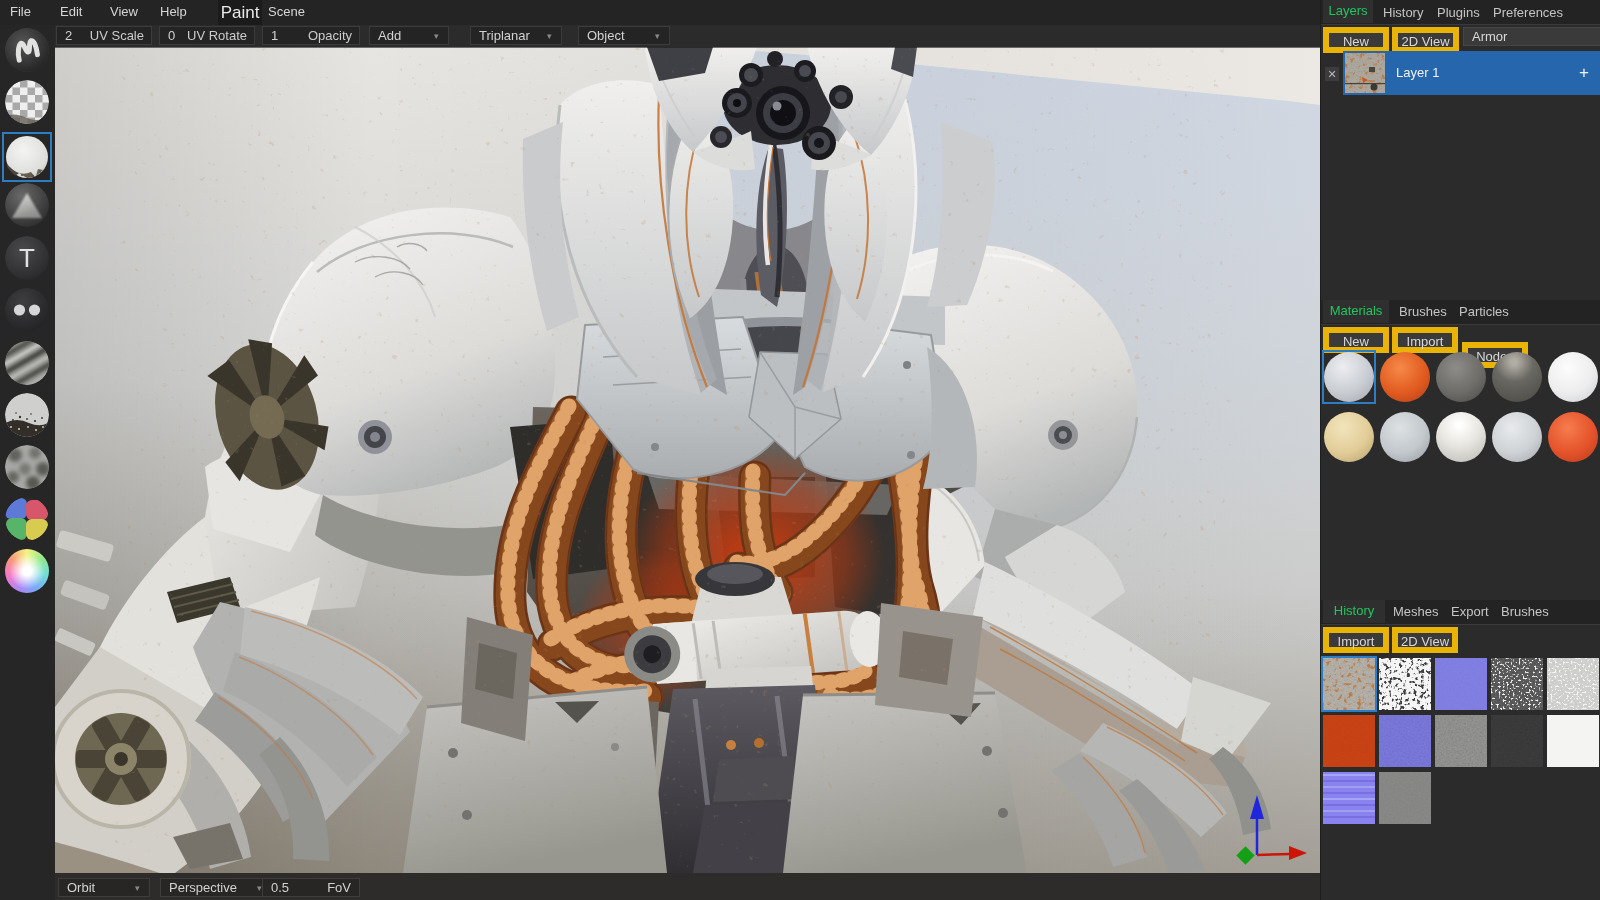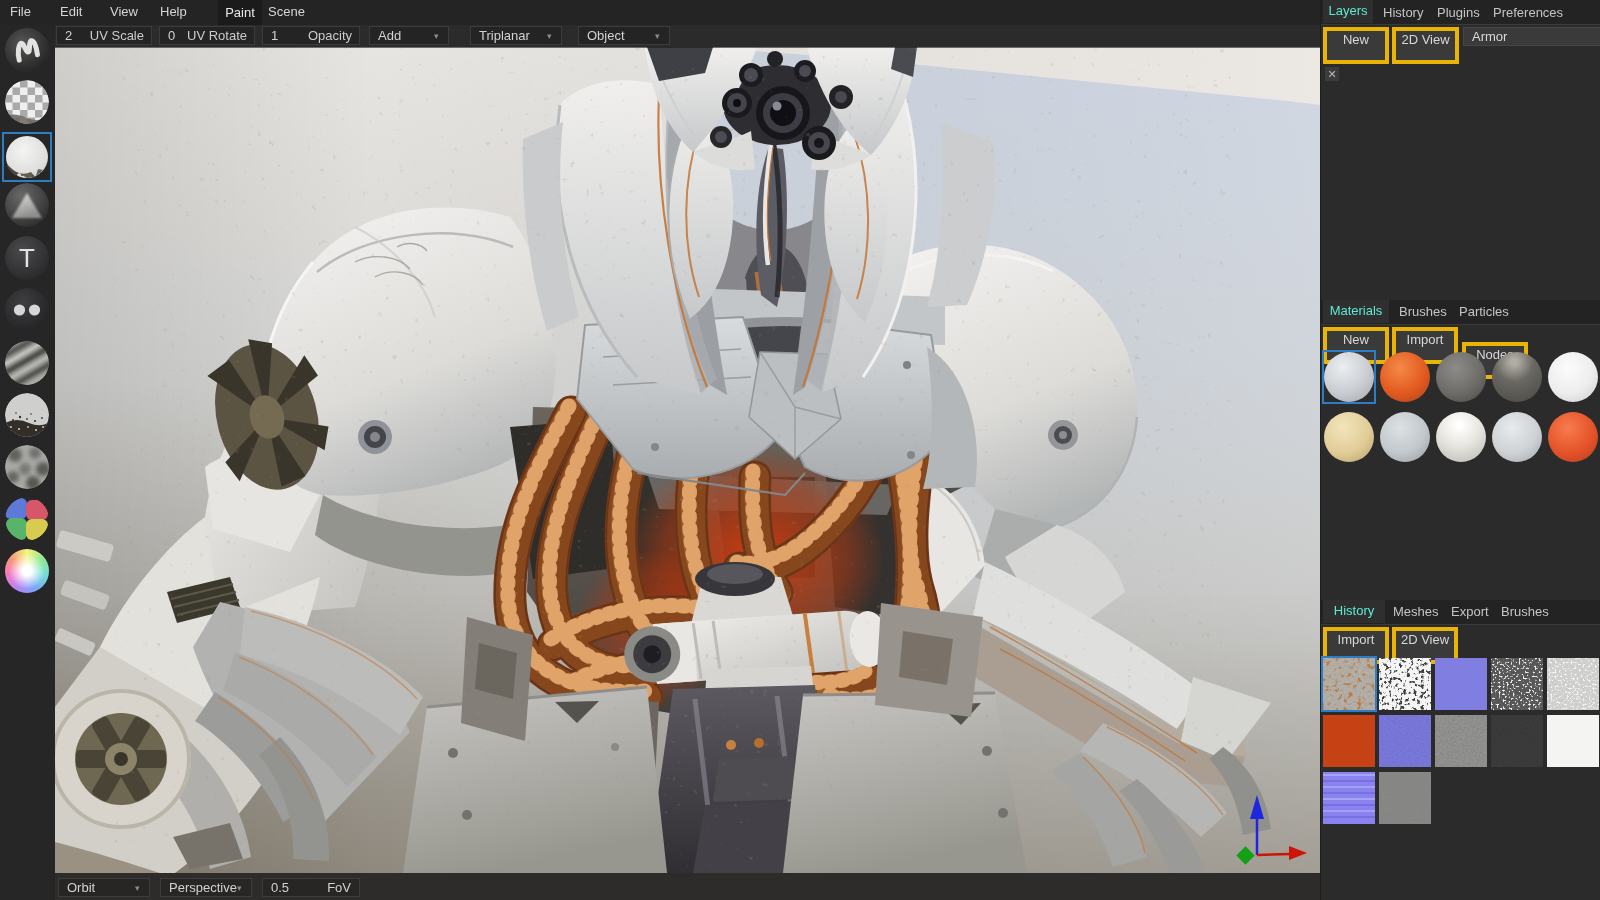--- a/index.html
+++ b/index.html
@@ -2,43 +2,43 @@
 <html><head>
 <meta charset="utf-8">
 <style>
   * { margin:0; padding:0; box-sizing:border-box; }
   html,body { width:1600px; height:900px; overflow:hidden; background:#242424;
     font-family:"Liberation Sans", sans-serif; }
   .abs { position:absolute; }
   #menubar { left:0; top:0; width:1600px; height:25px; background:#242424; }
   .mitem { position:absolute; top:4px; font-size:13px; color:#d6d6d6; }
   #painttab { position:absolute; left:218px; top:0; width:44px; height:25px;
-    background:#1b1b1b; color:#e8e8e8; font-size:13px; text-align:center; line-height:25px; }
+    background:#1b1b1b; color:#e8e8e8; font-size:17px; text-align:center; line-height:25px; }
   #toolstrip { left:0; top:25px; width:1320px; height:22px; background:#2b2b2b; }
   .tbox { position:absolute; top:1px; height:19px; background:#242424; border:1px solid #3c3c3c;
     font-size:13px; color:#d2d2d2; }
   .tbox .num { position:absolute; left:8px; top:1px; }
   .tbox .lab { position:absolute; right:7px; top:1px; color:#cccccc; }
   .tbox .ddt { position:absolute; left:8px; top:1px; }
   .chev { position:absolute; right:6px; top:8px; width:8px; height:3px; color:#8a8a8a; font-size:9px; line-height:3px;}
   #lefttools { left:0; top:25px; width:55px; height:875px; background:#262626; }
   .licon { position:absolute; left:5px; width:44px; height:44px; border-radius:50%; overflow:hidden; }
   #selbrush { position:absolute; left:2px; top:107px; width:50px; height:50px; border:2px solid #2d7dc4; }
   #viewport { left:55px; top:47px; width:1265px; height:826px; background:#cfd0d0; }
   #botbar { left:55px; top:873px; width:1265px; height:27px; background:#2d2c2b; }
   #botbar2 { left:0px; top:873px; width:55px; height:27px; background:#262626; }
   .bbox { position:absolute; top:5px; height:19px; background:#272625; border:1px solid #3e3d3c;
     font-size:13px; color:#d2d2d2; }
   #rpanel { left:1320px; top:0; width:280px; height:900px; background:#2b2b2b; border-left:1px solid #1d1d1d; }
   .rtabs { position:absolute; left:0; width:280px; height:25px; background:#232323;
     border-bottom:1px solid #3a3a3a; box-sizing:border-box; }
   .rtab { position:absolute; top:5px; font-size:13px; color:#c5c5c5; }
   .rtabact { position:absolute; top:2px; height:23px; background:#2f2f2f; }
-  .rtabact span { position:absolute; top:3px; left:0; right:0; text-align:center; font-size:13px; color:#5eead4; }
-  .rbtn { position:absolute; height:37px; background:#3a3a3a; border:4px solid #eab308;
+  .rtabact span { position:absolute; top:3px; left:0; right:0; text-align:center; font-size:13px; color:#22c55e; }
+  .rbtn { position:absolute; height:26px; background:#3a3a3a; border:6px solid #eab308;
     font-size:13px; color:#d8d8d8; text-align:center; }
   .rdd { position:absolute; height:19px; background:#3a3a3a; border:1px solid #464646;
     font-size:13px; color:#d8d8d8; }
   .sph { position:absolute; width:50px; height:50px; border-radius:50%; }
 </style>
 </head>
 <body>
 
 <div class="abs" id="menubar">
   <span class="mitem" style="left:10px;">File</span>
@@ -575,21 +575,21 @@
 <rect x="0" y="0" width="1265" height="1" fill="#1a1a1a" opacity="0.6"></rect>
 </svg>
 </div>
 
 <div class="abs" id="botbar2"></div>
 <div class="abs" id="botbar">
   <div class="bbox" style="left:3px; width:92px;padding-left:44px;">
       <span style="position:absolute;left:8px;top:1px;">Orbit</span>
       <span class="chev">▾</span>
     </div>
-  <div class="bbox" style="left:105px; width:92px;">
+  <div class="bbox" style="left:105px; width:112px;">
       <span style="position:absolute;left:8px;top:1px;">Perspective</span>
       <span class="chev">▾</span>
     </div>
   <div class="bbox" style="left:207px; width:98px;">
       <span style="position:absolute;left:8px;top:1px;">0.5</span>
       <span style="position:absolute;right:8px;top:1px;">FoV</span>
     </div>
 </div>
 
 <div class="abs" id="rpanel">
@@ -600,20 +600,33 @@
     </div>
   <span class="rtab" style="left:62px;">History</span>
   <span class="rtab" style="left:116px;">Plugins</span>
   <span class="rtab" style="left:172px;">Preferences</span>
   <div class="rbtn" style="left:2px; top:27px; width:66px; line-height:17px;">New</div>
   <div class="rbtn" style="left:71px; top:27px; width:67px; line-height:17px;">2D View</div>
   <div class="rdd" style="left:142px; top:27px; width:154px;">
       <span style="position:absolute;left:8px;top:1px;">Armor</span>
       <span class="chev">▾</span>
     </div>
+  <div class="abs" id="layerrow" style="left:22px; top:51px; width:258px; height:44px; background:#2566ac;">
+    <svg class="abs" style="left:2px; top:2px;" width="40" height="40">
+      <rect width="40" height="40" fill="#b8b4ab"></rect>
+      <rect width="40" height="40" filter="url(#gn)" opacity="0.3" style="mix-blend-mode:multiply"></rect>
+      <rect width="40" height="40" filter="url(#rust)"></rect>
+      <rect x="0" y="30" width="40" height="1.2" fill="#44423e"></rect>
+      <circle cx="29" cy="34" r="3.5" fill="#3c3833"></circle>
+      <rect x="24" y="14" width="6" height="5" fill="#4a463e"></rect>
+      <path d="M17 24 L23 27 L18 30 Z" fill="#d55414"></path>
+    </svg>
+    <span class="abs" style="left:53px; top:14px; font-size:13px; color:#f2f2f2;">Layer 1</span>
+    <span class="abs" style="right:12px; top:12px; font-size:17px; color:#f2f2f2;">+</span>
+  </div>
   <div class="abs" style="left:4px; top:67px; width:14px; height:14px; background:#3c3c3c; color:#b8b8b8; font-size:11px; text-align:center; line-height:14px;">✕</div>
 
   <div class="rtabs" style="top:300px;"></div>
   <div class="rtabact" style="left:2px; top:300px; width:66px;">
       <span>Materials</span>
     </div>
   <span class="rtab" style="left:78px; top:304px;">Brushes</span>
   <span class="rtab" style="left:138px; top:304px;">Particles</span>
   <div class="rbtn" style="left:2px; top:327px; width:66px; line-height:17px;">New</div>
   <div class="rbtn" style="left:71px; top:327px; width:66px; line-height:17px;">Import</div>

